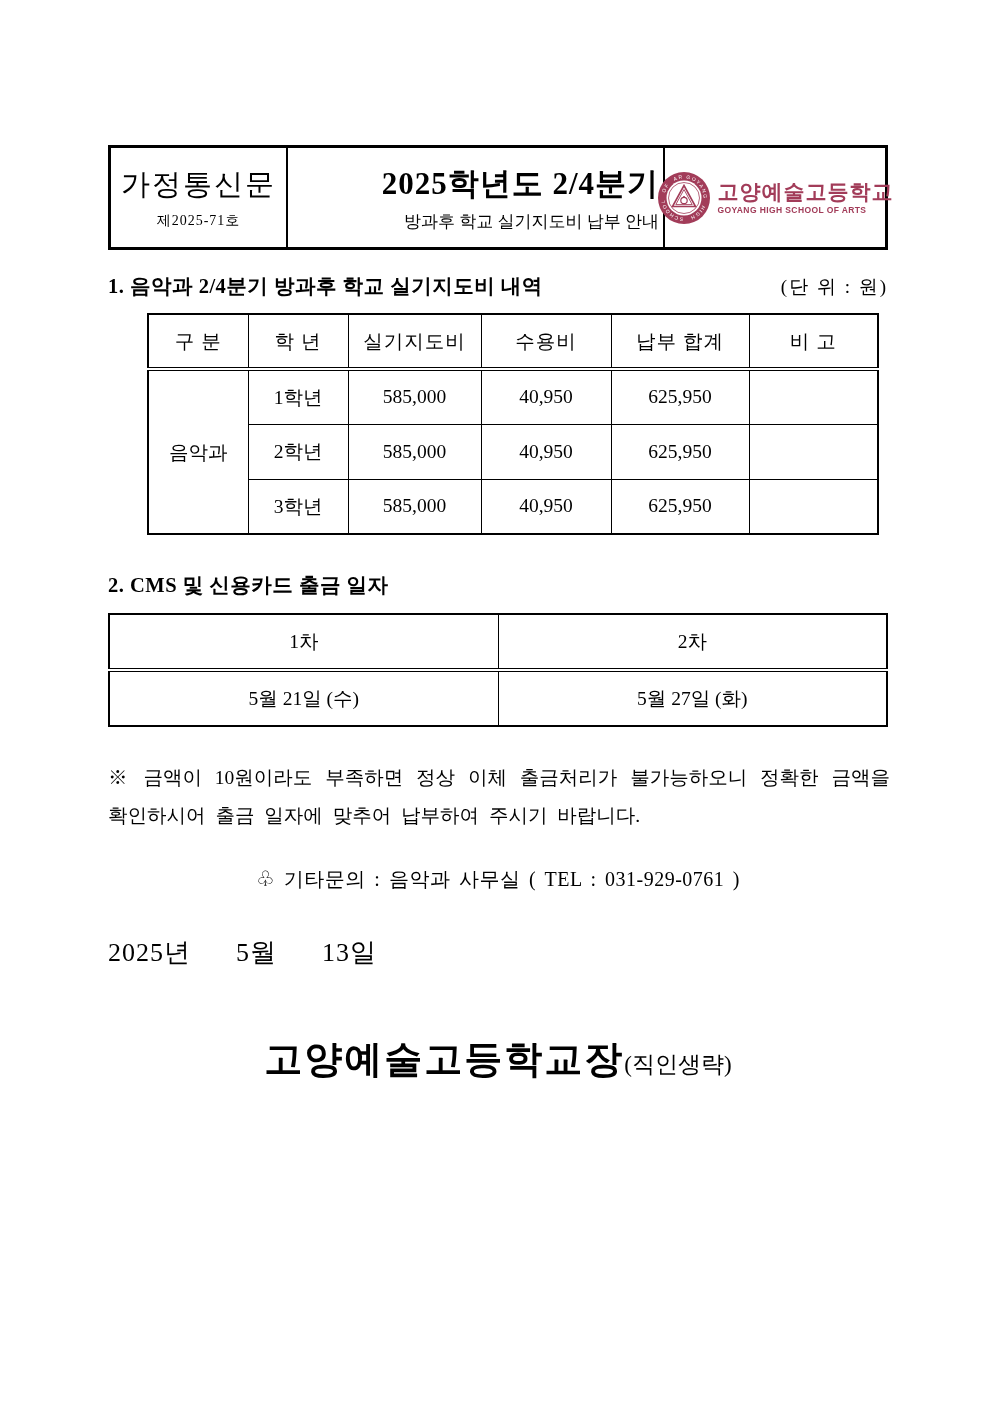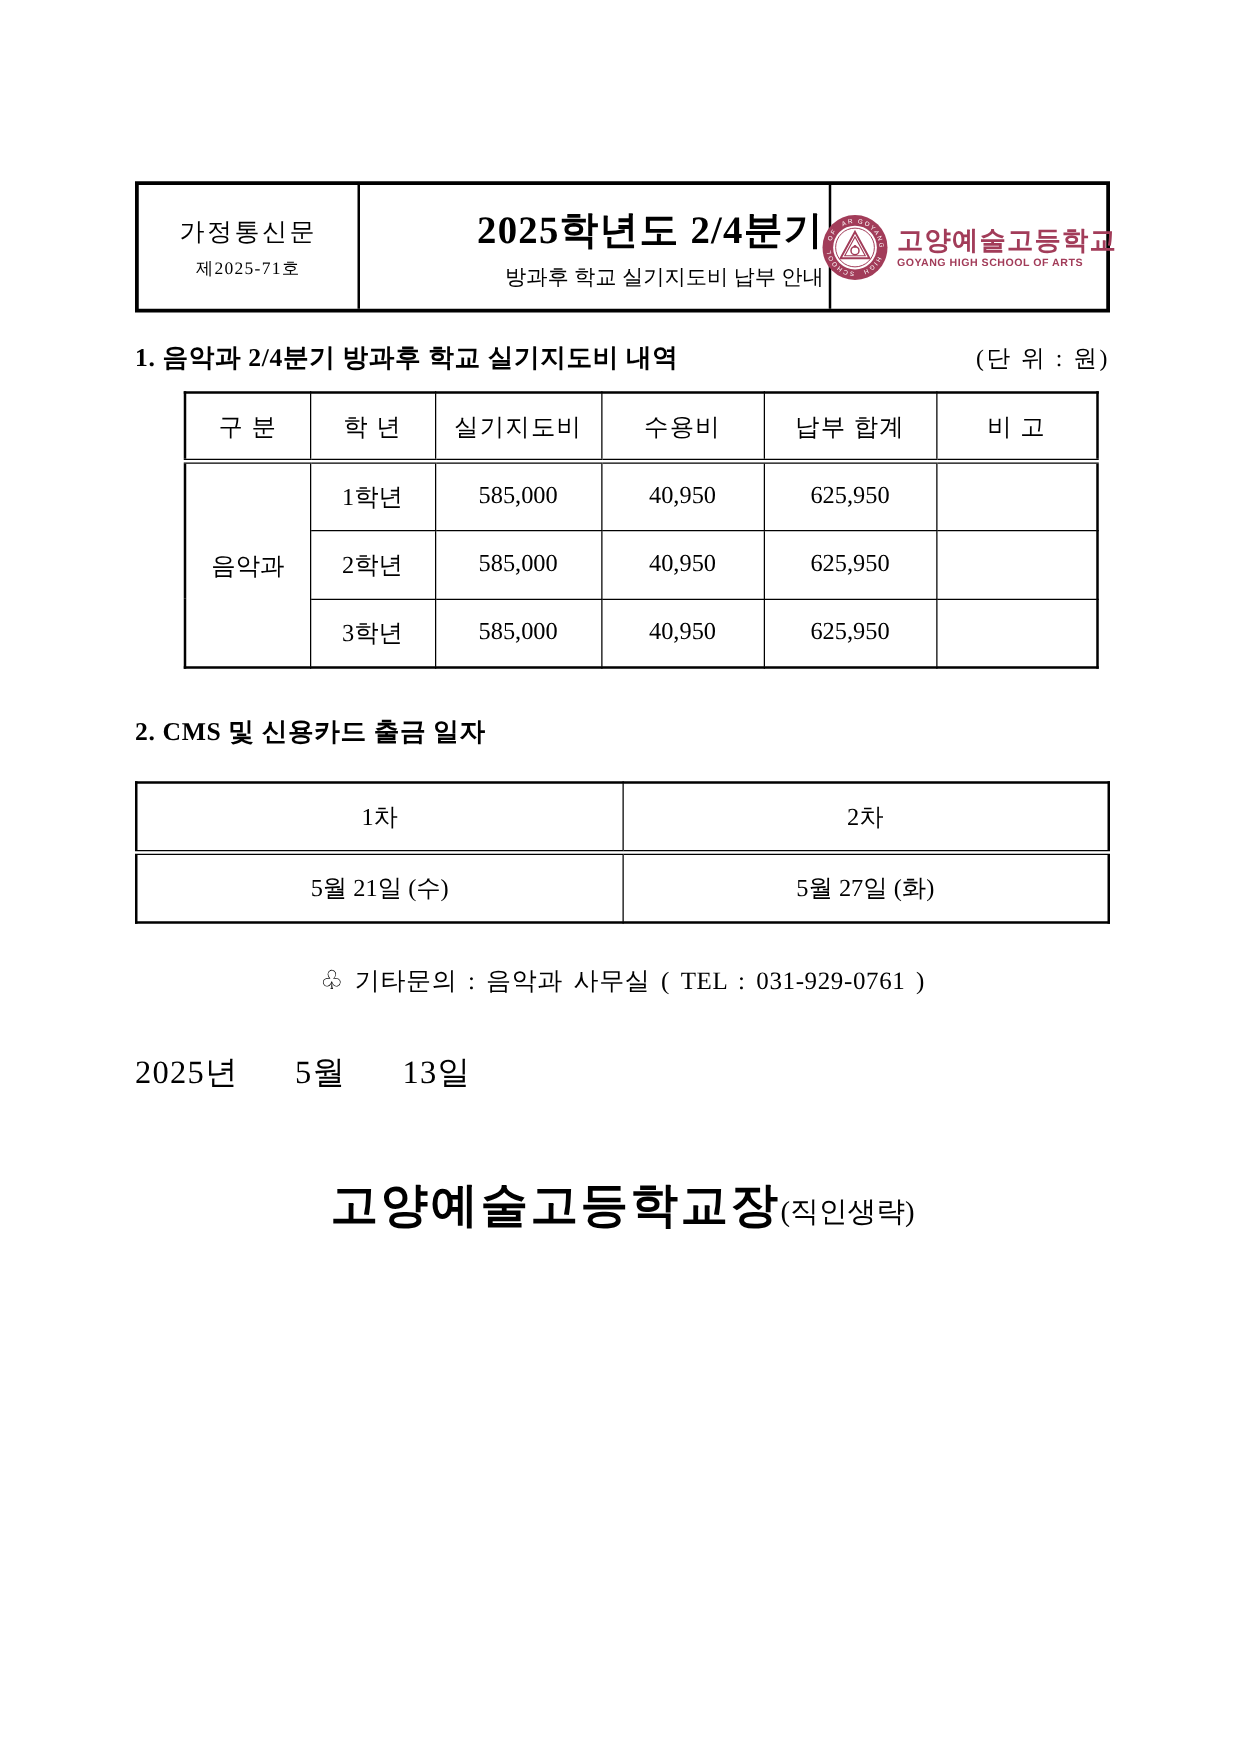--- a/index.html
+++ b/index.html
@@ -20,21 +20,21 @@
   .header-box {
     margin-top: 145px;
     width: 780px;
     height: 105px;
     border: 3px solid #000;
     display: flex;
     align-items: stretch;
   }
   .hb-cell { display: flex; flex-direction: column; align-items: center; justify-content: center; }
   .hb-left { width: 177px; border-right: 2px solid #000; gap: 7px; }
-  .doc-type { font-size: 20px; letter-spacing: 2px; }
+  .doc-type { font-size: 29px; letter-spacing: 2px; }
   .doc-number { font-size: 14px; letter-spacing: 1px; }
   .hb-center { flex: 1; border-right: 2px solid #000; gap: 5px; padding: 6px 4px; align-items: flex-end; }
   .title-line1 { font-size: 31px; font-weight: 600; letter-spacing: 1px; }
   .title-line2 { font-size: 17px; letter-spacing: 0px; white-space: nowrap; }
   .hb-right { width: 220px; flex-direction: row; gap: 7px; padding: 8px 6px; }
   .logo-text { display: flex; flex-direction: column; align-items: flex-start; line-height: 1.05; }
   .logo-kr { font-size: 21px; font-weight: 700; letter-spacing: 1px; white-space: nowrap; }
   .logo-en { font-size: 8.5px; font-weight: 700; letter-spacing: 0.4px; white-space: nowrap; margin-top: 3px;
              font-family: "Liberation Sans", "DejaVu Sans", sans-serif; }
   .seal { flex: 0 0 auto; }
@@ -77,21 +77,21 @@
     height: 55px;
     font-size: 19.5px;
     font-weight: 400;
   }
   .fee-table th { letter-spacing: 1px; }
   .fee-table thead th { border-bottom: 4px double #000; }
   .fee-table { border: 2px solid #000; }
   .fee-table th, .fee-table td { border-color: #000; }
 
   .cms-table {
-    margin-top: 26px;
+    margin-top: 14px;
     width: 780px;
     table-layout: fixed;
     border: 2px solid #000;
   }
   .cms-table th, .cms-table td {
     border: 1px solid #000;
     text-align: center;
     vertical-align: middle;
     height: 56px;
     font-size: 19.5px;
@@ -240,20 +240,21 @@
         </tr>
       </thead>
       <tbody>
         <tr>
           <td>5월 21일 (수)</td>
           <td>5월 27일 (화)</td>
         </tr>
       </tbody>
     </table>
 
+    <p class="warning">※ 금액이 10원이라도 부족하면 정상 이체 출금처리가 불가능하오니 정확한 금액을 확인하시어 출금 일자에 맞추어 납부하여 주시기 바랍니다.</p>
 
     <div class="contact-line">
       <span class="clover">♧</span>
       <span>기타문의 : 음악과 사무실 ( TEL : 031-929-0761 )</span>
     </div>
 
     <div class="date-line">2025년      5월      13일</div>
 
     <div class="signature-line">
       <span class="signer">고양예술고등학교장</span><span class="seal-note">(직인생략)</span>

